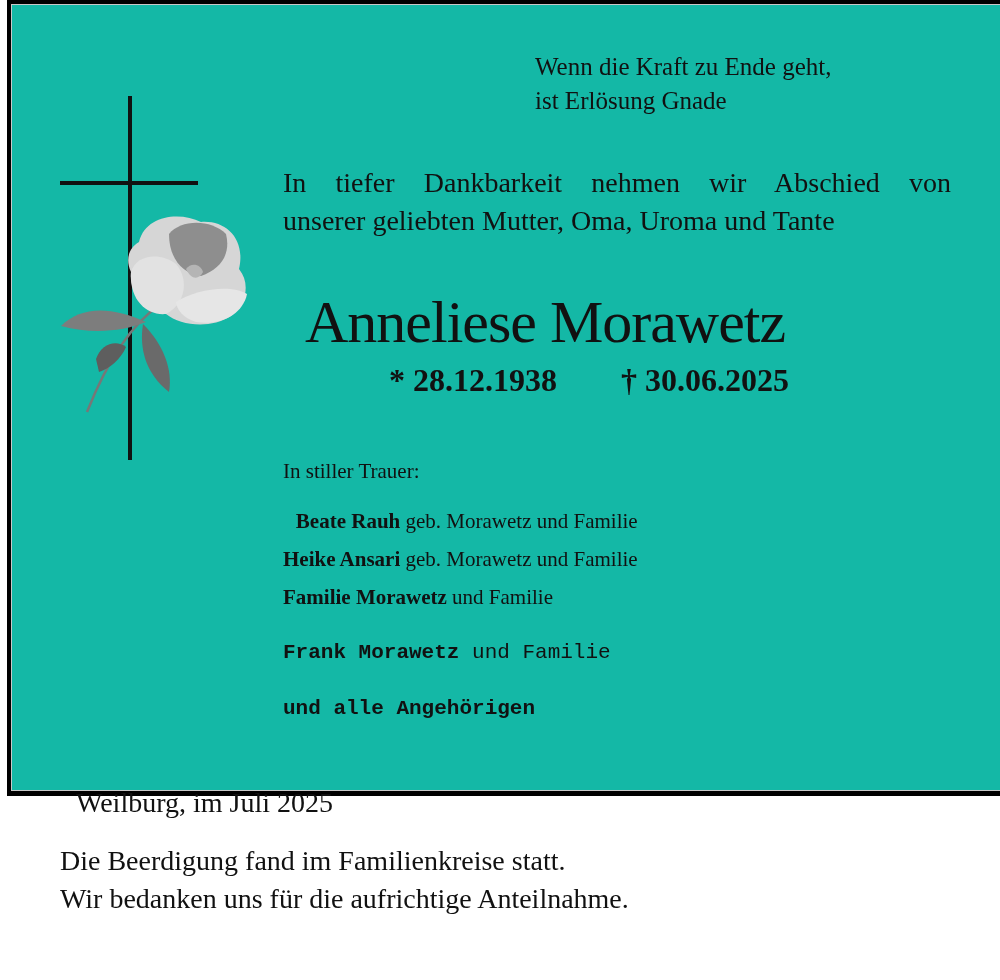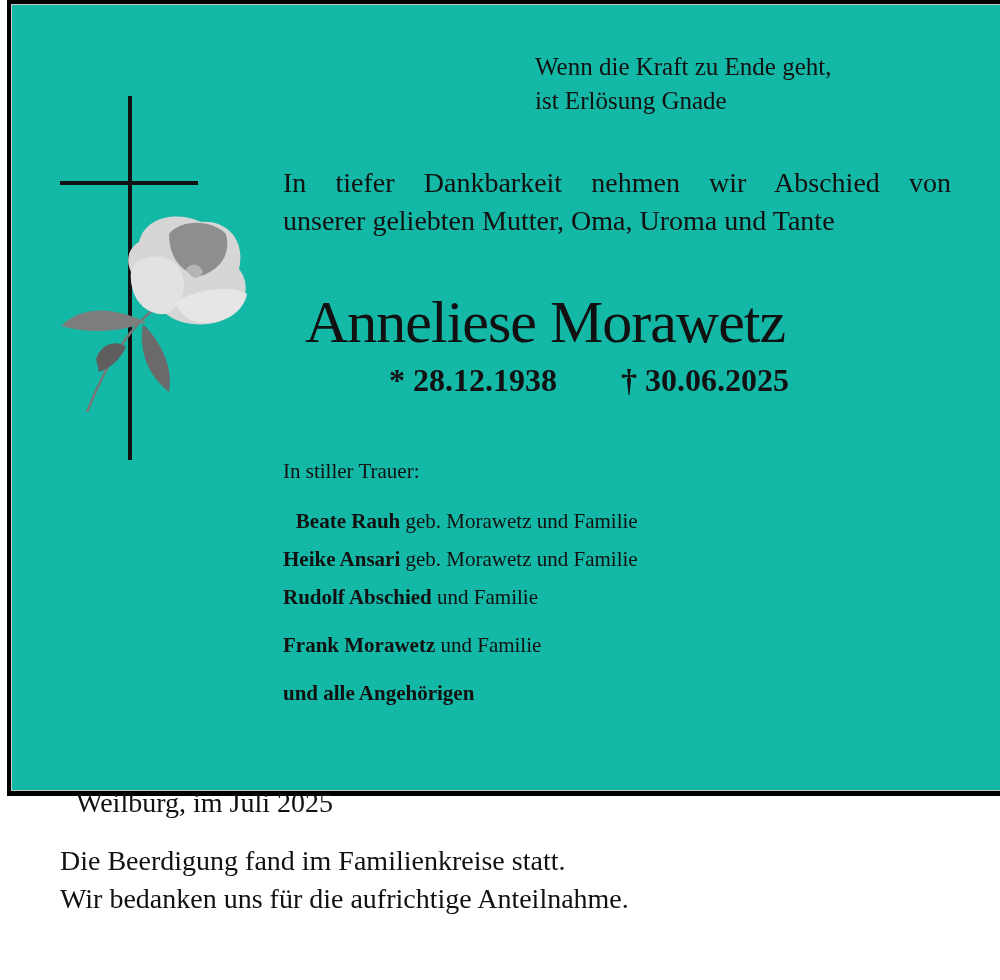--- a/index.html
+++ b/index.html
@@ -20,21 +20,21 @@
   .intro { position: absolute; left: 272px; top: 160px; width: 668px; font-size: 28px; line-height: 38px; }
   .intro .l1 { display: block; text-align: justify; text-align-last: justify; }
   .intro .l2 { display: block; }
   .name { position: absolute; left: 272px; top: 280px; width: 700px; text-align: left;
           font-size: 60px; font-weight: normal; letter-spacing: -1px; line-height: 76px; padding-left: 22px; }
   .dates { position: absolute; left: 378px; top: 356px; font-size: 32px; font-weight: bold; line-height: 40px; }
   .dates .death { margin-left: 56px; }
   .mourn { position: absolute; left: 272px; top: 448px; font-size: 21px; line-height: 38px; }
   .mourn .row { display: block; white-space: nowrap; }
   .mourn .gap { margin-top: 12px; text-align: right; }
-  .mourn .gap2 { margin-top: 10px; }
+  .mourn .gap2 { margin-top: 18px; font-family: Liberation Mono, monospace; }
   .mourn b { font-weight: bold; }
   .place { position: absolute; left: 36px; top: 780px; font-size: 28px; line-height: 38px; margin-left: 29px; }
   .closing { position: absolute; left: 36px; top: 838px; font-size: 28px; line-height: 38px; margin-left: 13px; }
   .closing span { display: block; }
   .emblem { position: absolute; left: 40px; top: 90px; width: 210px; height: 370px; }
 </style>
 </head>
 <body>
 
 <div class="frame">
@@ -71,21 +71,21 @@
 
   <div class="dates serif">
     <span>* 28.12.1938</span>
     <span class="death">† 30.06.2025</span>
   </div>
 
   <div class="mourn serif">
     <span class="row">In stiller Trauer:</span>
     <span class="row gap"><b>Beate Rauh</b><span> geb. Morawetz und Familie</span></span>
     <span class="row"><b>Heike Ansari</b><span> geb. Morawetz und Familie</span></span>
-    <span class="row"><b>Rudolf Abschied</b><span> und Familie</span></span>
+    <span class="row"><b>Familie Morawetz</b><span> und Familie</span></span>
     <span class="row gap2"><b>Frank Morawetz</b><span> und Familie</span></span>
     <span class="row gap2" style="font-weight:bold">und alle Angehörigen</span>
   </div>
 
   <div class="place serif">Weilburg, im Juli 2025</div>
 
   <div class="closing serif">
     <span>Die Beerdigung fand im Familienkreise statt.</span>
     <span>Wir bedanken uns für die aufrichtige Anteilnahme.</span>
   </div>

